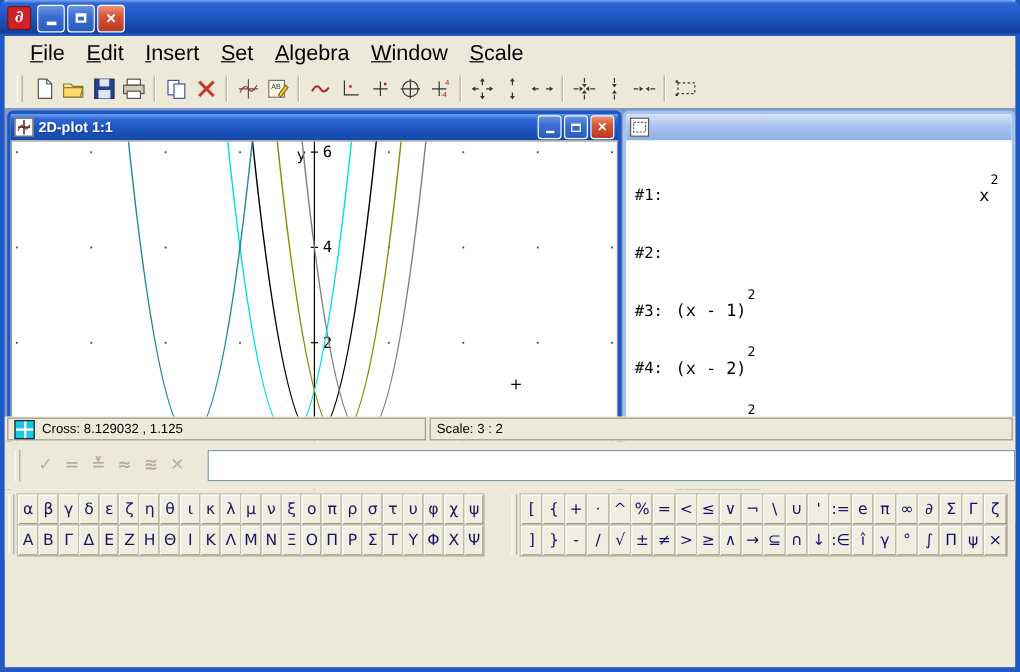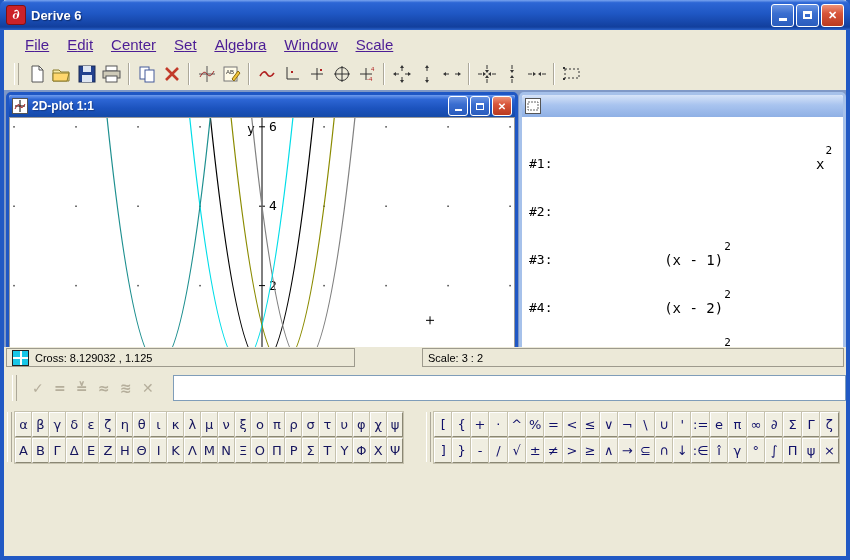--- a/index.html
+++ b/index.html
@@ -20,21 +20,21 @@
   .wbtn{width:21px;height:21px;border-radius:3px;border:1px solid #fff;
     background:linear-gradient(180deg,#6a94e2,#3a6ed0 40%,#2a5cbd);display:flex;
     align-items:center;justify-content:center;color:#fff;font-size:11px;font-weight:bold;}
   .wbtn.close{background:linear-gradient(180deg,#ee9277,#d8553a 40%,#b93a1f);}
   .wbtn .minbar{width:8px;height:3px;background:#fff;margin-top:9px;}
   .wbtn .maxbox{width:9px;height:8px;border:2px solid #fff;border-top-width:3px;box-sizing:border-box;}
 
   
   .menubar{position:absolute;left:0;right:0;top:30px;height:28px;background:#ECE9D8;
     display:flex;align-items:center;padding-left:12px;border-bottom:1px solid #dAd6c4;}
-  .menu-item{display:inline-block;padding:3px 9px;font-size:15px;color:#4c1d95;text-decoration:underline;}
+  .menu-item{display:inline-block;padding:3px 9px;font-size:18px;color:#000000;}
   .menu-item::first-letter{text-decoration:underline;}
 
   
   .toolbar{position:absolute;left:0;right:0;top:58px;height:32px;background:#ECE9D8;
     display:flex;align-items:center;padding-left:10px;}
   .tb-grip{width:3px;height:22px;border-left:1px solid #fff;border-right:1px solid #aca899;margin:0 5px 0 0;}
   .tbtn{width:25px;height:25px;display:flex;align-items:center;justify-content:center;}
   .tsep{width:1px;height:22px;background:#aca899;margin:0 4px;border-right:1px solid #fff;}
 
   
@@ -66,33 +66,33 @@
   #plot-svg{display:block;}
   .plot-label{font-family:"DejaVu Sans Mono",monospace;font-size:13px;fill:#000;}
 
   
   .alg-client{position:absolute;left:0;top:22px;right:0;bottom:0;background:#fff;
      overflow:hidden;padding-top:10px;box-sizing:border-box;}
   .expr-row{display:flex;height:48px;align-items:flex-end;font-family:"DejaVu Sans Mono",monospace;}
   .expr-num{width:34px;padding-left:7px;font-size:13px;line-height:22px;}
   .expr-cell{flex:1;padding-right:11px;line-height:22px;}
   .expr-cell.a-left{text-align:right;padding-left:14px;}
-  .expr-cell.a-right{text-align:center;text-decoration:underline;}
+  .expr-cell.a-right{text-align:left;text-decoration:underline;}
   .expr{font-size:14px;display:inline-block;white-space:nowrap;}
   .expr sup{font-size:11px;position:relative;top:-9px;padding-left:1px;}
   .expr.selected{background:#2e62c6;color:#fff;padding:0 2px;}
 
   
   .statusbar{position:absolute;left:0;right:0;top:347px;height:21px;background:#ECE9D8;
-     display:flex;gap:19px;padding:1px 2px;box-sizing:border-box;}
+     display:flex;gap:3px;padding:1px 2px;box-sizing:border-box;}
   .sseg{border:1px solid #9d9a8d;background:#ECE9D8;font-size:11px;display:flex;
      align-items:center;padding:0 5px;box-sizing:border-box;}
   .sseg.s1{width:349px;}
   .sseg.s2{width:343px;}
-  .sseg.s3{flex:1;margin-left:48px;}
+  .sseg.s3{flex:1;}
   .cross-icon{width:15px;height:14px;border:1px solid #222;margin-right:6px;
      background:
        linear-gradient(#fff,#fff) 50% 0/2px 100% no-repeat,
        linear-gradient(#fff,#fff) 0 50%/100% 2px no-repeat,
        #18c7e8;}
 
   
   .entryrow{position:absolute;left:0;right:0;top:368px;height:40px;background:#ECE9D8;
      display:flex;align-items:center;}
   .e-grip{width:3px;height:26px;border-left:1px solid #fff;border-right:1px solid #aca899;margin:0 10px 0 8px;}
@@ -118,36 +118,35 @@
   
   .tbtn svg{display:block;}
 </style>
 </head>
 <body>
 
 <div class="app">
 
   <div class="titlebar">
     <div class="app-icon">∂</div>
-    <div class="app-title">Derive 6</div>
     <div class="winbtns">
       <div class="wbtn">
           <span class="minbar"></span>
         </div>
       <div class="wbtn">
           <span class="maxbox"></span>
         </div>
       <div class="wbtn close">✕</div>
     </div>
   </div>
 
   <div class="menubar">
     <span class="menu-item">File</span>
     <span class="menu-item">Edit</span>
-    <span class="menu-item">Center</span>
+    <span class="menu-item">Insert</span>
     <span class="menu-item">Set</span>
     <span class="menu-item">Algebra</span>
     <span class="menu-item">Window</span>
     <span class="menu-item">Scale</span>
   </div>
 
   <div class="toolbar">
     <div class="tb-grip"></div>
 
     <div class="tbtn">

